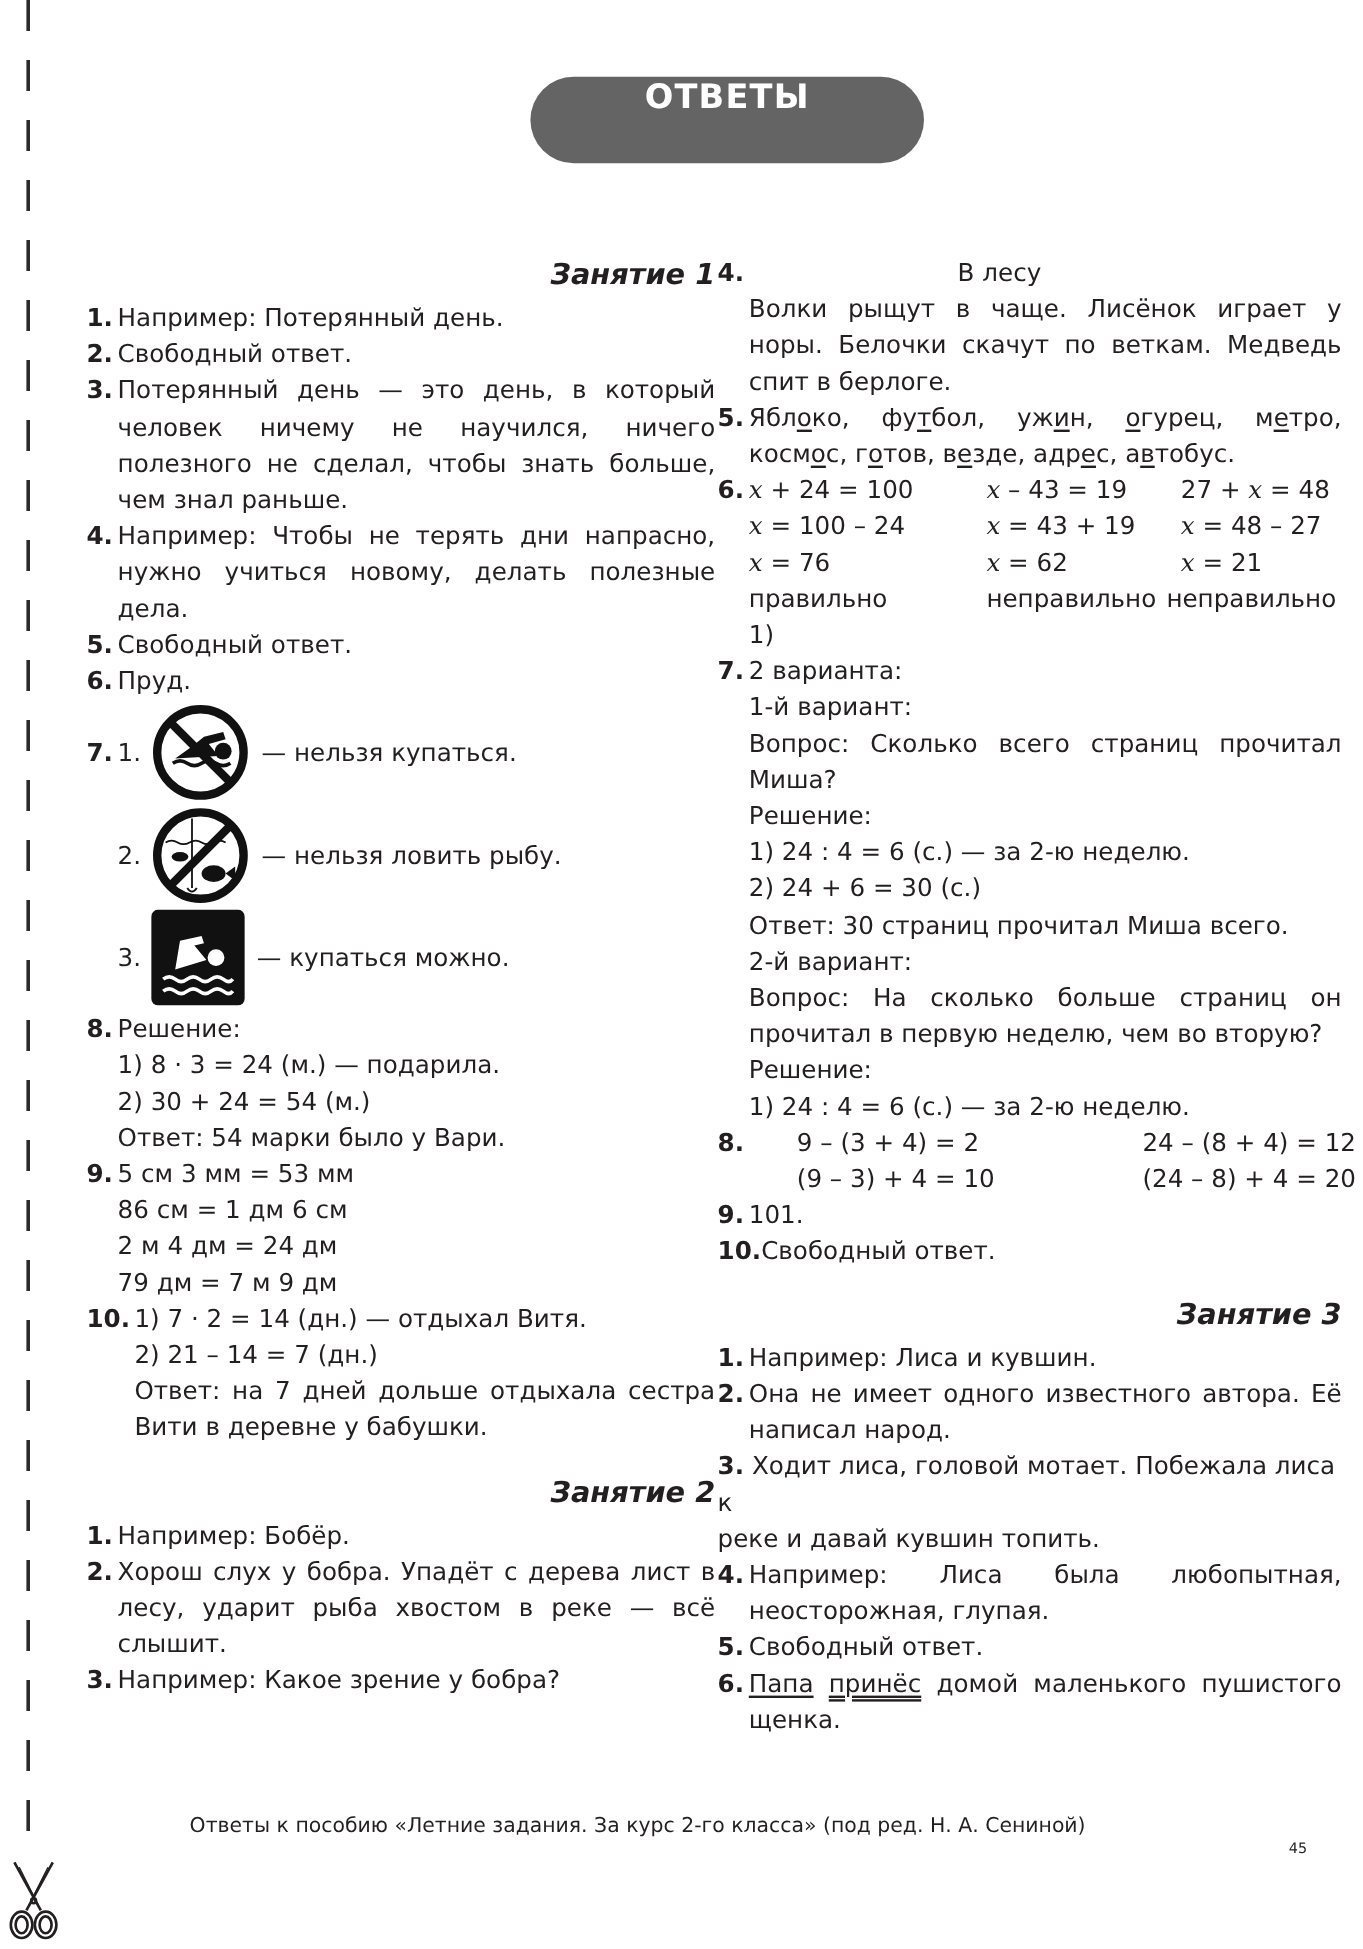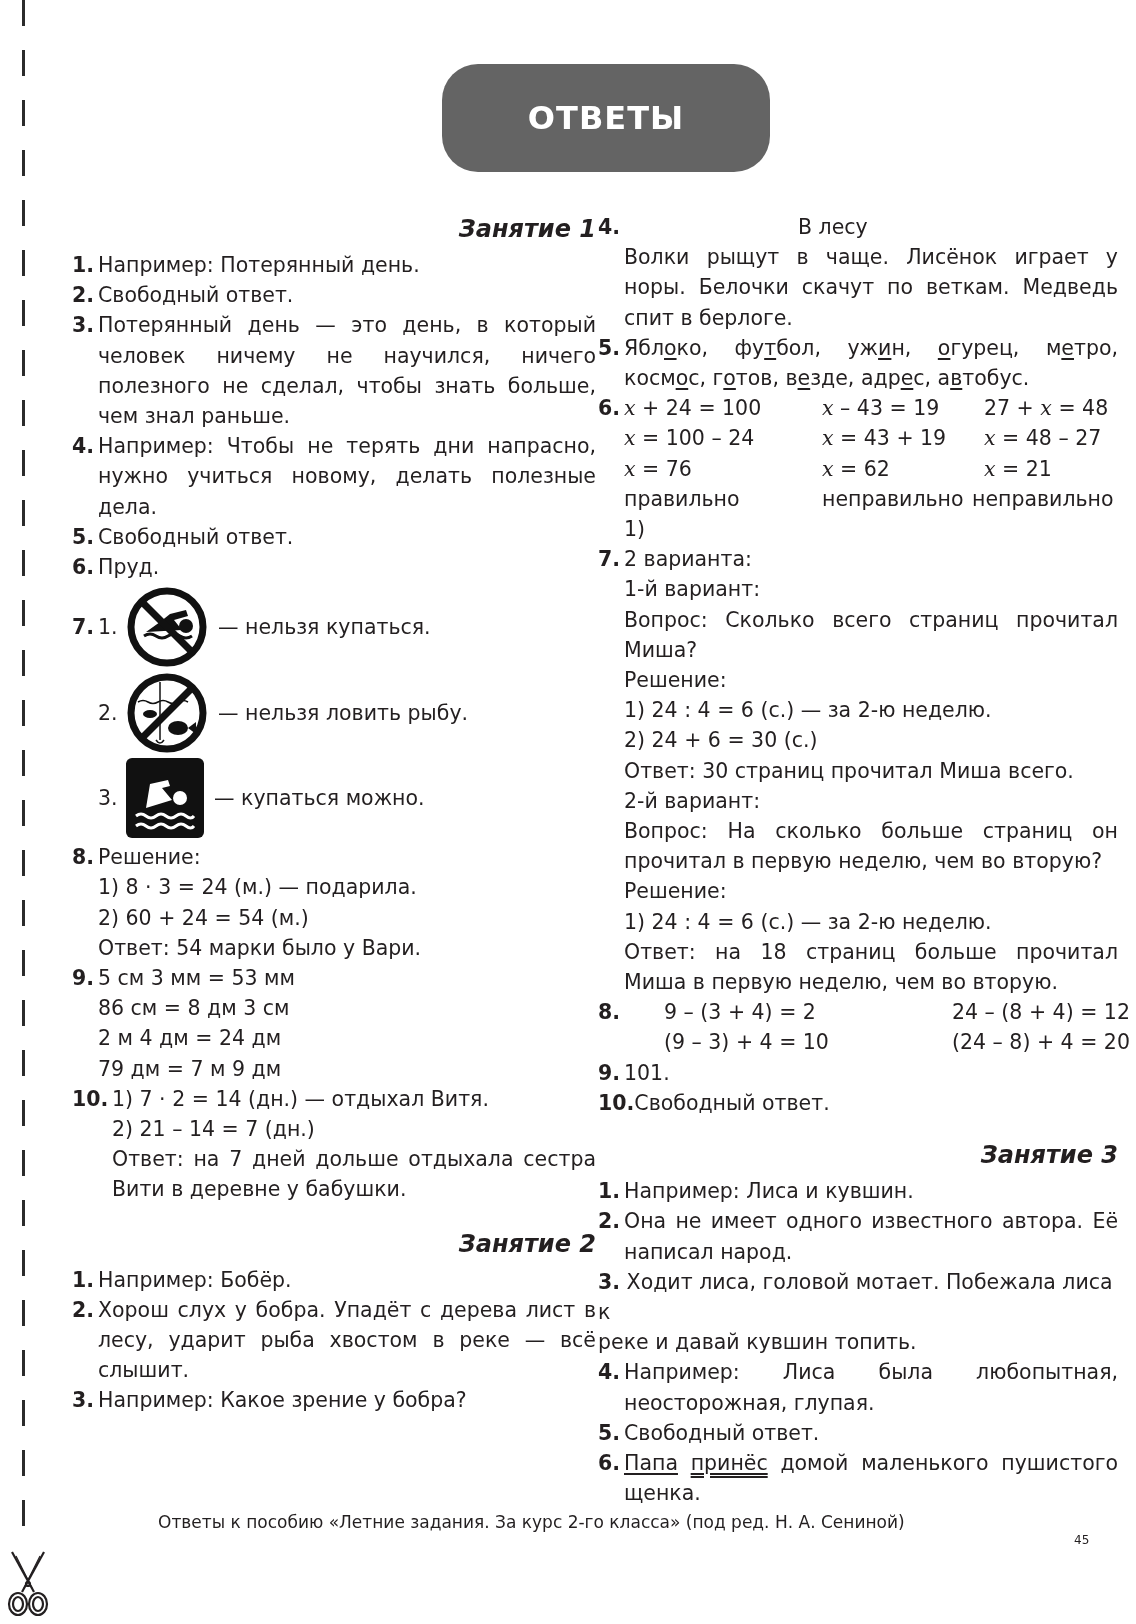--- a/index.html
+++ b/index.html
@@ -6,24 +6,24 @@
     body {
       width: 1136px; height: 1624px; position: relative; overflow: hidden;
       font-family: "DejaVu Sans", sans-serif; color: #231f20;
     }
     .cutline {
       position: absolute; left: 22px; top: 0; width: 3px; height: 1540px;
       background: repeating-linear-gradient(to bottom, #2b2b2b 0 26px, transparent 26px 50px);
     }
     .scissors { position: absolute; left: 4px; top: 1548px; width: 48px; height: 70px; }
     .title-pill {
-      position: absolute; left: 442px; top: 64px; width: 328px; height: 108px;
+      position: absolute; left: 442px; top: 64px; width: 328px; height: 72px;
       background: #646464; border-radius: 36px; color: #ffffff;
-      display: flex; align-items: center; justify-content: center;
-      font-weight: bold; font-size: 32px; letter-spacing: 1px;
+      display: flex; justify-content: center;
+      font-weight: bold; font-size: 28px; letter-spacing: 1px;
     }
     .col { position: absolute; top: 212px; font-size: 20.5px; line-height: 30.2px; }
     .col.left { left: 72px; width: 524px; }
     .col.right { left: 618px; width: 520px; }
     .lesson-title {
       text-align: right; font-weight: bold; font-style: italic; font-size: 24px;
       margin: 0 0 4px 0; line-height: 34px;
     }
     .item { display: flex; margin: 0; }
     .item .num { font-weight: bold; min-width: 26px; flex: none; }
@@ -133,29 +133,29 @@
       </svg>
       <span>— купаться можно.</span>
     </div>
   </div>
 
   <div class="item">
     <span class="num">8.</span>
     <span class="body">
       <span class="line">Решение:</span>
       <span class="line">1) 8 · 3 = 24 (м.) — подарила.</span>
-      <span class="line">2) 60 + 24 = 54 (м.)</span>
+      <span class="line">2) 30 + 24 = 54 (м.)</span>
       <span class="line">Ответ: 54 марки было у Вари.</span>
     </span>
   </div>
   <div class="item">
     <span class="num">9.</span>
     <span class="body">
       <span class="line">5 см 3 мм = 53 мм</span>
-      <span class="line">86 см = 8 дм 3 см</span>
+      <span class="line">86 см = 1 дм 6 см</span>
       <span class="line">2 м 4 дм = 24 дм</span>
       <span class="line">79 дм = 7 м 9 дм</span>
     </span>
   </div>
   <div class="item">
     <span class="num" style="min-width:40px;">10.</span>
     <span class="body">
       <span class="line">1) 7 · 2 = 14 (дн.) — отдыхал Витя.</span>
       <span class="line">2) 21 – 14 = 7 (дн.)</span>
       <span class="line">Ответ: на 7 дней дольше отдыхала сестра Вити в деревне у бабушки.</span>
@@ -220,21 +220,20 @@
       <span class="line">1-й вариант:</span>
       <span class="line">Вопрос: Сколько всего страниц прочитал Миша?</span>
       <span class="line">Решение:</span>
       <span class="line">1) 24 : 4 = 6 (с.) — за 2-ю неделю.</span>
       <span class="line">2) 24 + 6 = 30 (с.)</span>
       <span class="line">Ответ: 30 страниц прочитал Миша всего.</span>
       <span class="line">2-й вариант:</span>
       <span class="line">Вопрос: На сколько больше страниц он прочитал в первую неделю, чем во вторую?</span>
       <span class="line">Решение:</span>
       <span class="line">1) 24 : 4 = 6 (с.) — за 2-ю неделю.</span>
-      <span class="line">Ответ: на 18 страниц больше прочитал Миша в первую неделю, чем во вторую.</span>
     </span>
   </div>
 
   <div class="item">
     <span class="num">8.</span>
     <span class="body eq2" style="text-align:left;">
       <span>9 – (3 + 4) = 2</span>
         <span>24 – (8 + 4) = 12</span>
       <span>(9 – 3) + 4 = 10</span>
         <span>(24 – 8) + 4 = 20</span>

